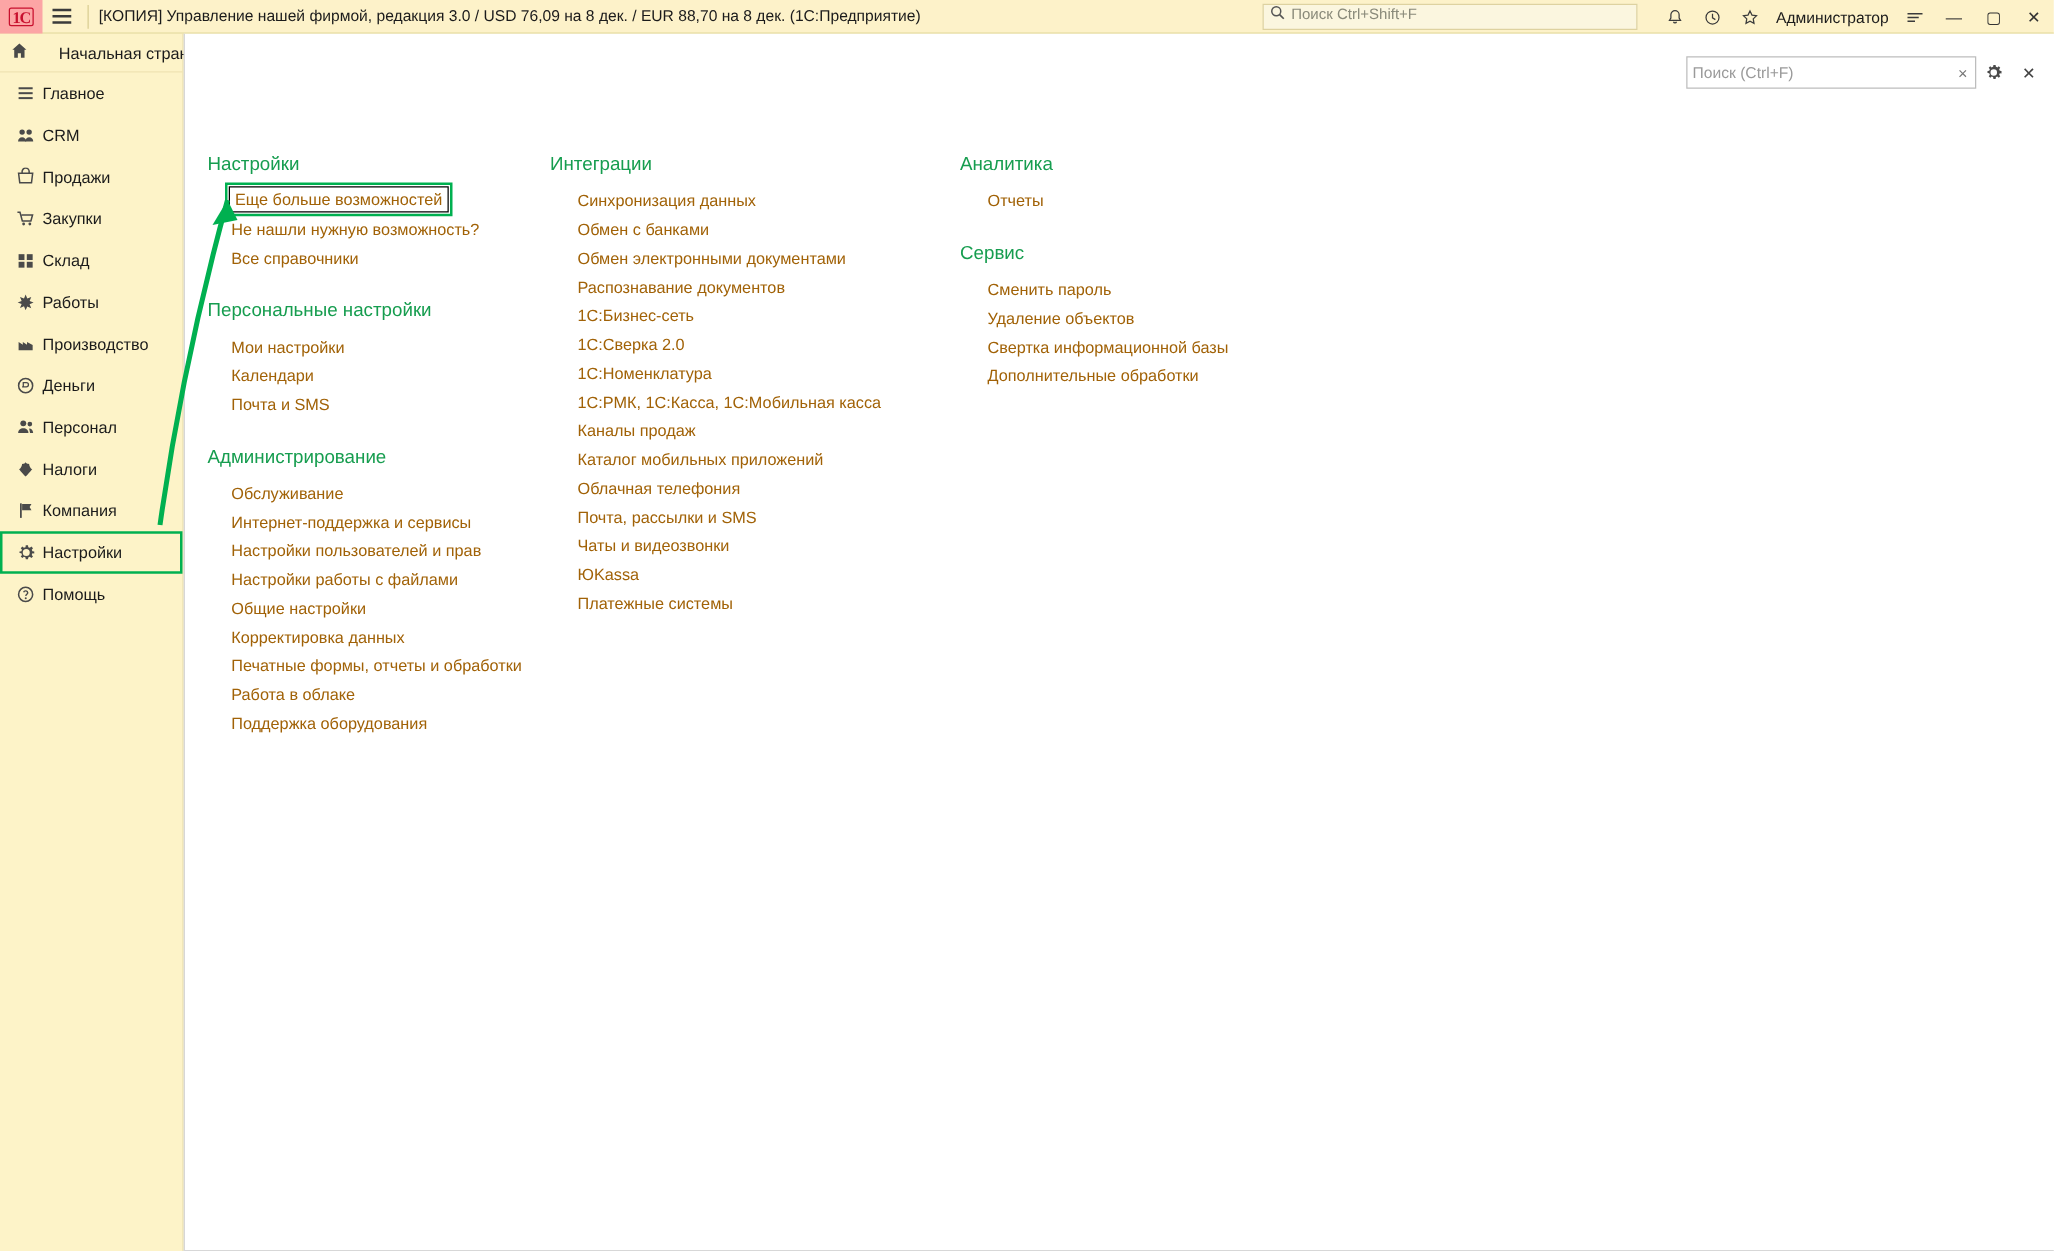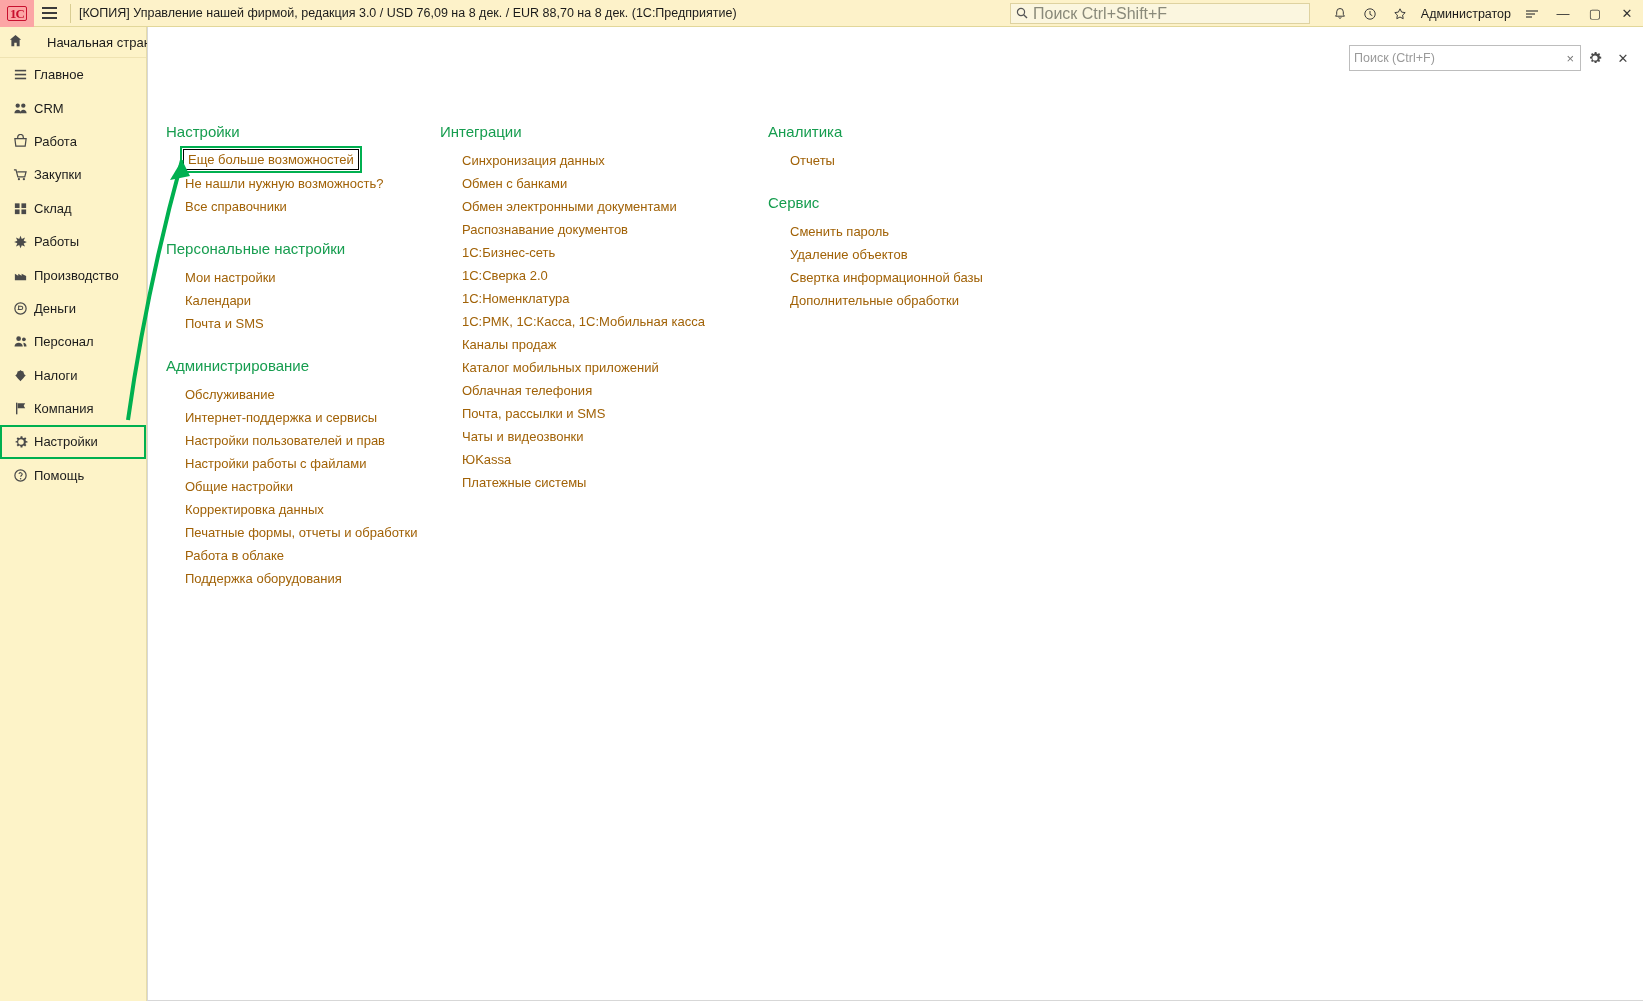--- a/index.html
+++ b/index.html
@@ -40,22 +40,22 @@
   .title-sep { width: 1px; height: 19px; background: #d9cd92; margin: 0 6px; }
   .window-title {
     font-size: 12.5px; color: #1b1b1b; white-space: nowrap;
     padding-left: 2px;
   }
   .title-search {
     position: absolute; left: 1010px; top: 3px;
     width: 300px; height: 21px;
     background: #fbf6df;
     border: 1px solid #ded2a0;
-    display: flex; align-items: center; padding: 0 5px;
-    color: #8a8a7a; font-size: 16px;
+    display: flex; align-items: flex-start; padding: 0 5px;
+    color: #8a8a7a; font-size: 12px;
   }
   .title-search .mag { margin-right: 5px; color: #5a5a55; }
   .title-right {
     position: absolute; right: 0; top: 0; height: 27px;
     display: flex; align-items: center;
   }
   .tb-icon {
     width: 30px; height: 27px; display: flex; align-items: center; justify-content: center;
     color: #3b3b3b; cursor: pointer;
   }
@@ -237,21 +237,21 @@
     </span>
     <span class="label">CRM</span>
   </div>
   <div class="nav-item">
     <span class="ic">
       <svg width="15" height="15" viewBox="0 0 16 16">
           <path d="M2 5h12l-1 8H3z" fill="none" stroke="#4a4a4a" stroke-width="1.3"></path>
           <path d="M5 5V3.5A3 3 0 0 1 11 3.5V5" fill="none" stroke="#4a4a4a" stroke-width="1.3"></path>
         </svg>
     </span>
-    <span class="label">Работа</span>
+    <span class="label">Продажи</span>
   </div>
   <div class="nav-item">
     <span class="ic">
       <svg width="15" height="15" viewBox="0 0 16 16">
           <path d="M1 3h2.2l2 7.5h7.3l1.4-5.2H4.6" fill="none" stroke="#4a4a4a" stroke-width="1.3"></path>
           <circle cx="6.3" cy="13" r="1.2" fill="#4a4a4a"></circle>
           <circle cx="11.6" cy="13" r="1.2" fill="#4a4a4a"></circle>
         </svg>
     </span>
     <span class="label">Закупки</span>

